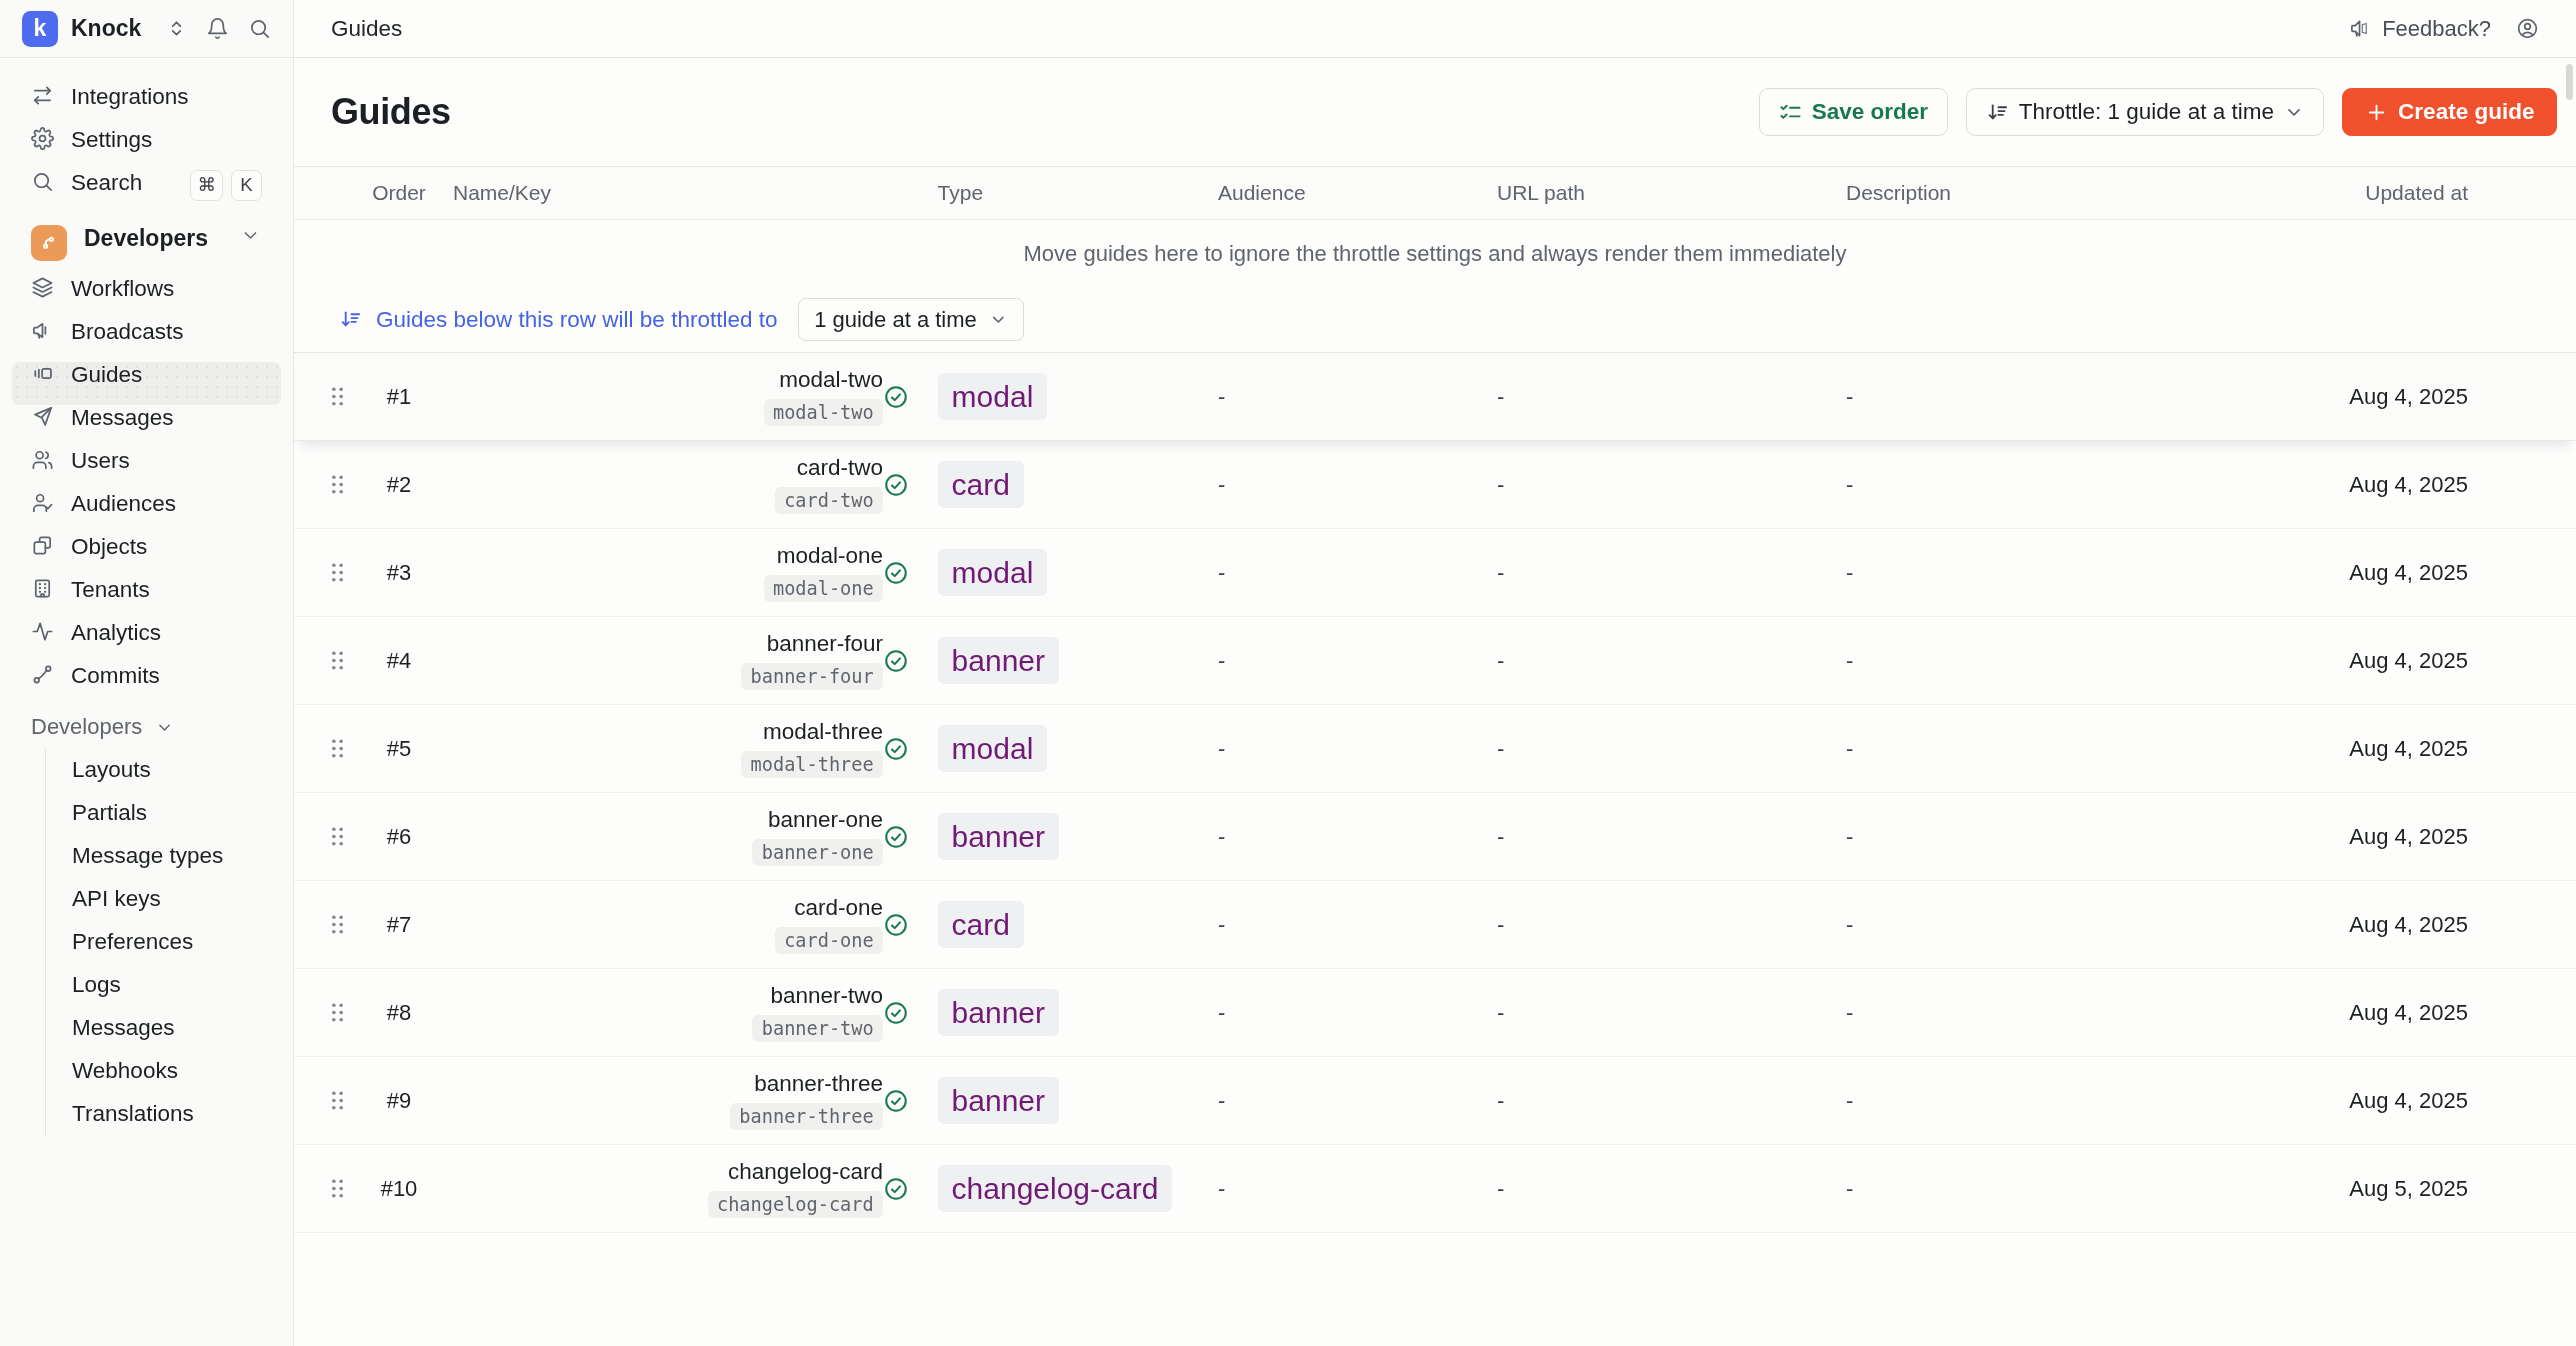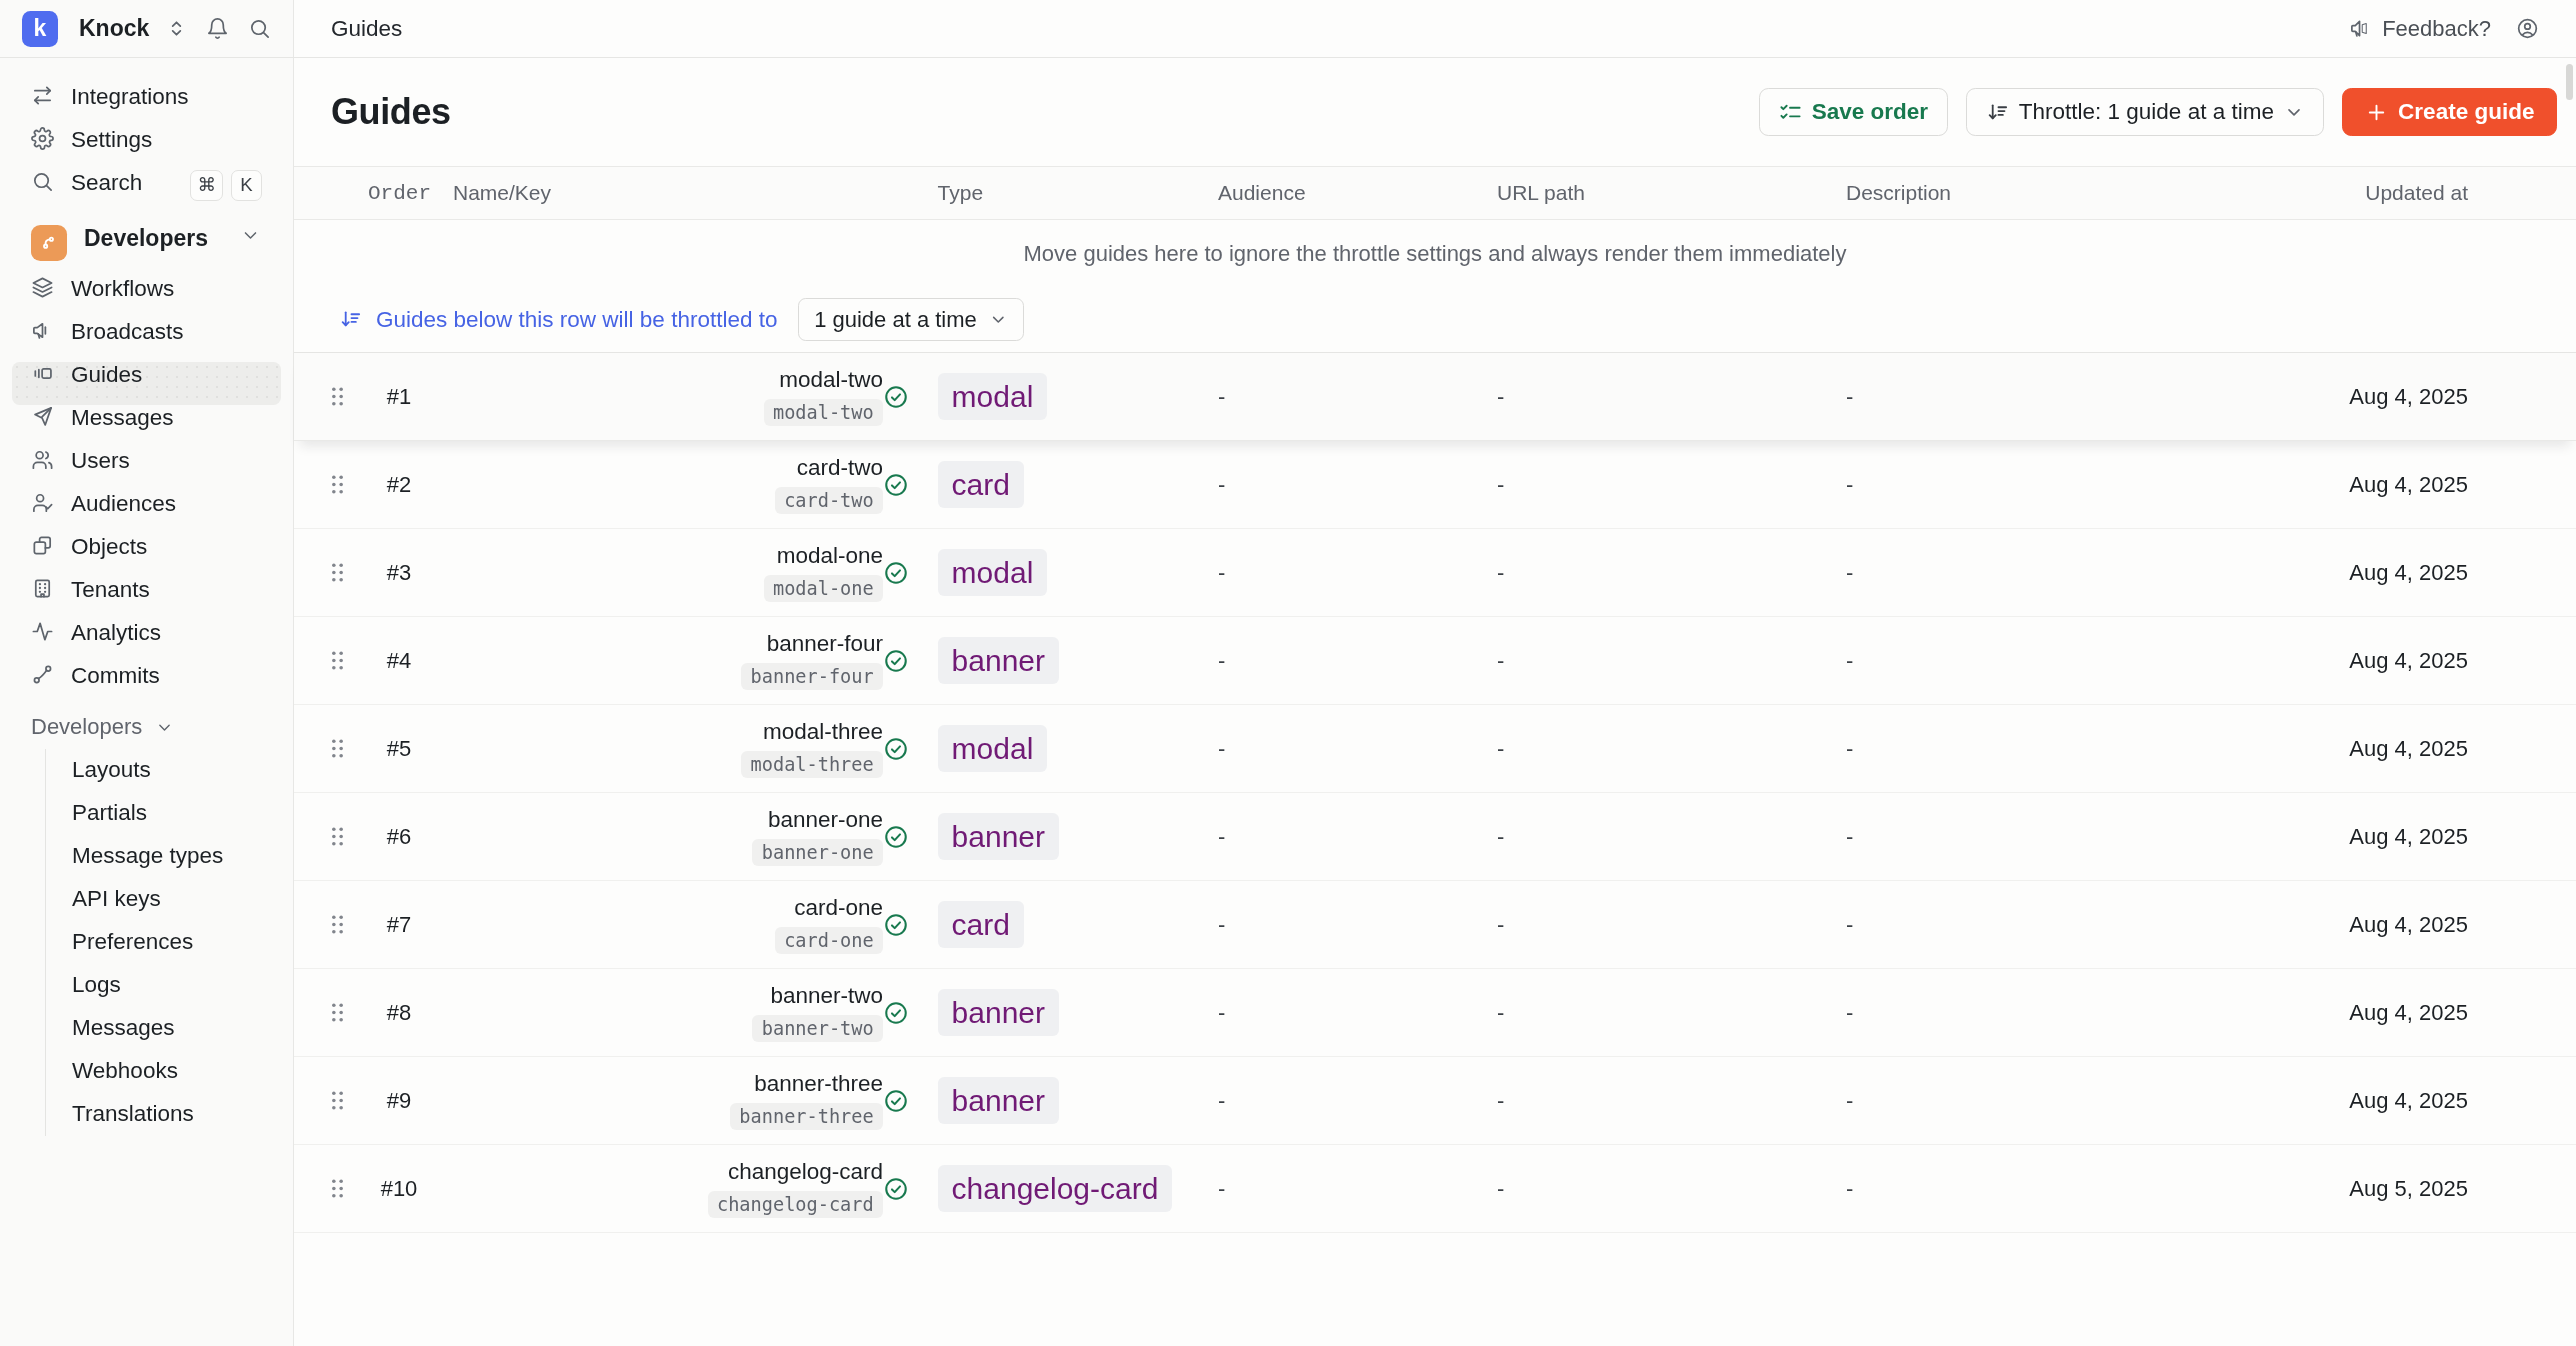--- a/index.html
+++ b/index.html
@@ -15,21 +15,21 @@
   .topbar { height:58px; flex:0 0 58px; display:flex; border-bottom:0.8px solid #E6E6E4; }
   .topbar-left {
     width:294px; flex:0 0 294px; background:#FAFAF9; border-right:0.8px solid #E7E7E5;
     display:flex; align-items:center; padding:0 22px;
   }
   .logo-badge {
     width:36px; height:36px; border-radius:8.5px; background:#4F6CEF; color:#fff;
     display:flex; align-items:center; justify-content:center;
     font-size:23px; font-weight:700;
   }
-  .ws-name { margin-left:21px; font-size:23px; font-weight:600; color:#1C2024; }
+  .ws-name { margin-left:13px; font-size:23px; font-weight:600; color:#1C2024; }
   .topbar-left-icons { margin-left:auto; display:flex; align-items:center; gap:18.6px; }
   .tb-icon { width:25px; height:25px; display:block; cursor:pointer; }
   .topbar-main { flex:1; display:flex; align-items:center; padding:0 37px; background:#FDFDFC; }
   .breadcrumb { font-size:22.5px; font-weight:500; color:#24282D; }
   .topbar-right { margin-left:auto; display:flex; align-items:center; gap:25px; }
   .feedback { display:flex; align-items:center; gap:10px; font-size:22px; color:#4A4F55; cursor:pointer; }
 
   
   .shell { flex:1; display:flex; min-height:0; }
   .sidebar {
@@ -87,21 +87,21 @@
   
   .grid {
     display:grid;
     grid-template-columns:39px 62px 453px 43px 271px 279px 349px 325px 1fr;
     align-items:center; padding-left:35px; padding-right:108px;
   }
   .thead {
     height:54px; background:#FBFBFA; border-top:0.8px solid #E9E9E7; border-bottom:0.8px solid #E9E9E7;
     color:#60646C; font-size:21px;
   }
-  .th-order { grid-column:2; text-align:center;font-family:Liberation Mono, monospace; }
+  .th-order { grid-column:2; text-align:center; }
   .th-name { padding-left:23px; }
   .th-type { grid-column:5; padding-left:11.6px; }
   .th-ind  { padding-left:21px; }
   .th-date { text-align:right; }
 
   .banner-row { height:67px; display:flex; align-items:center; justify-content:center;
                 color:#60646C; font-size:22px; }
   .throttle-row { height:66px; display:flex; align-items:center; padding-left:45px; gap:14px;
                   border-bottom:0.8px solid #E5E5E3; }
   .throttle-text { color:#4663E4; font-size:22.5px; font-weight:500; }

